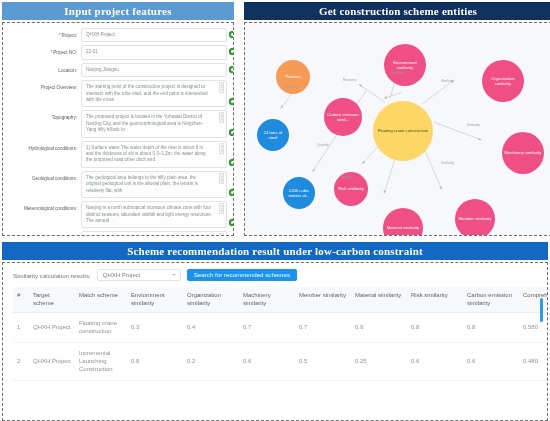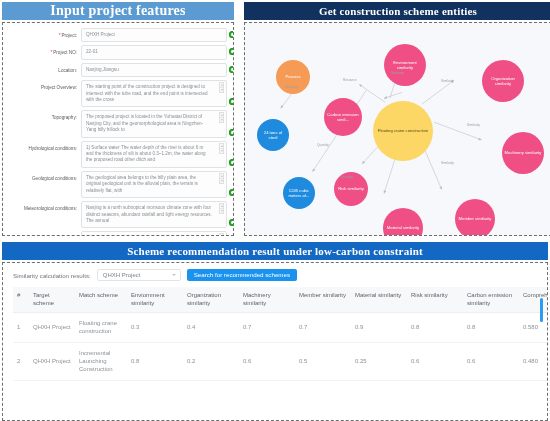--- a/index.html
+++ b/index.html
@@ -25,21 +25,21 @@
   }
 
   
   .left-col {
     position: absolute; left: 2px; top: 2px;
     width: 232px; height: 234px;
   }
   .left-head {
     background: #5b9bd1;
     height: 18px; line-height: 18px;
-    font-size: 14px;
+    font-size: 11px;
   }
   .left-body {
     height: 214px;
     margin-top: 2px;
     padding: 5px 6px 4px 4px;
     overflow: hidden;
   }
   .form-row {
     display: flex;
     align-items: flex-start;

